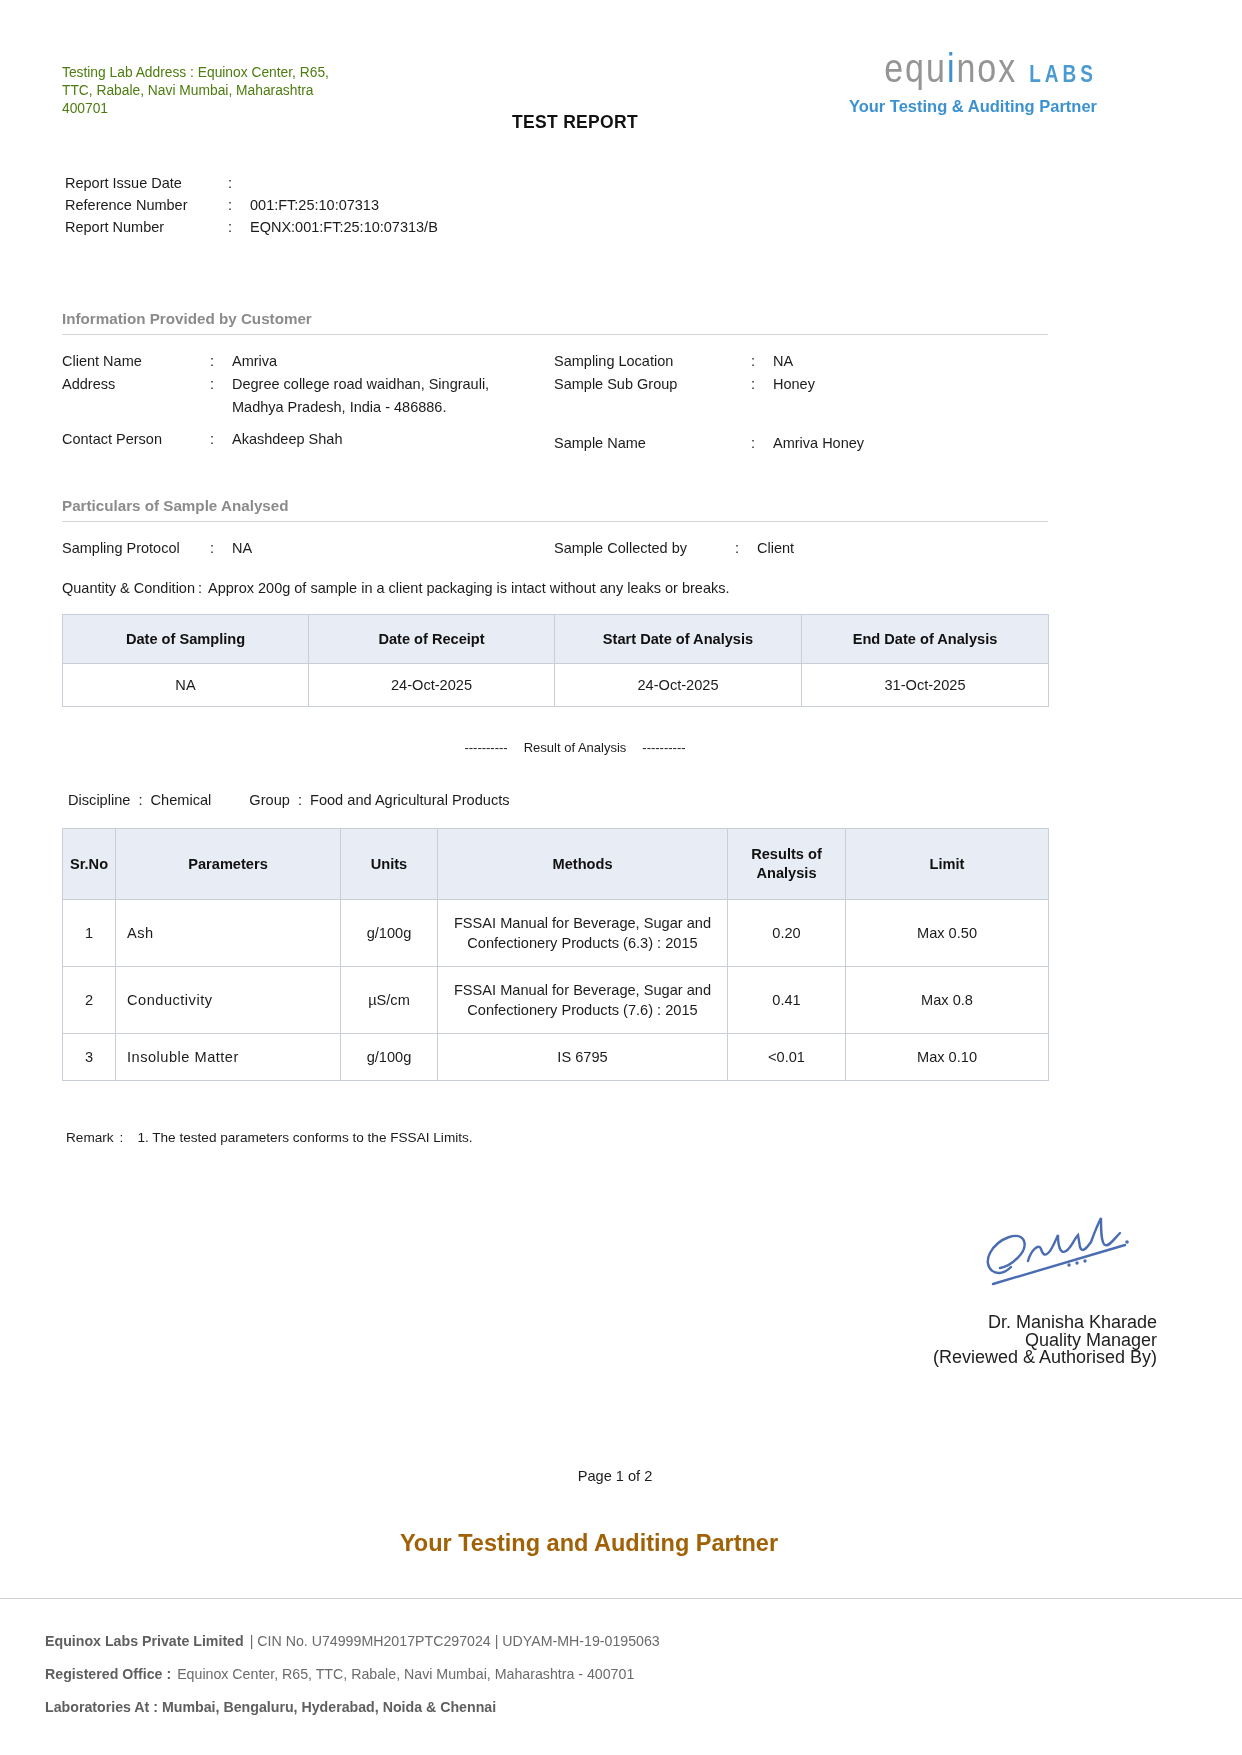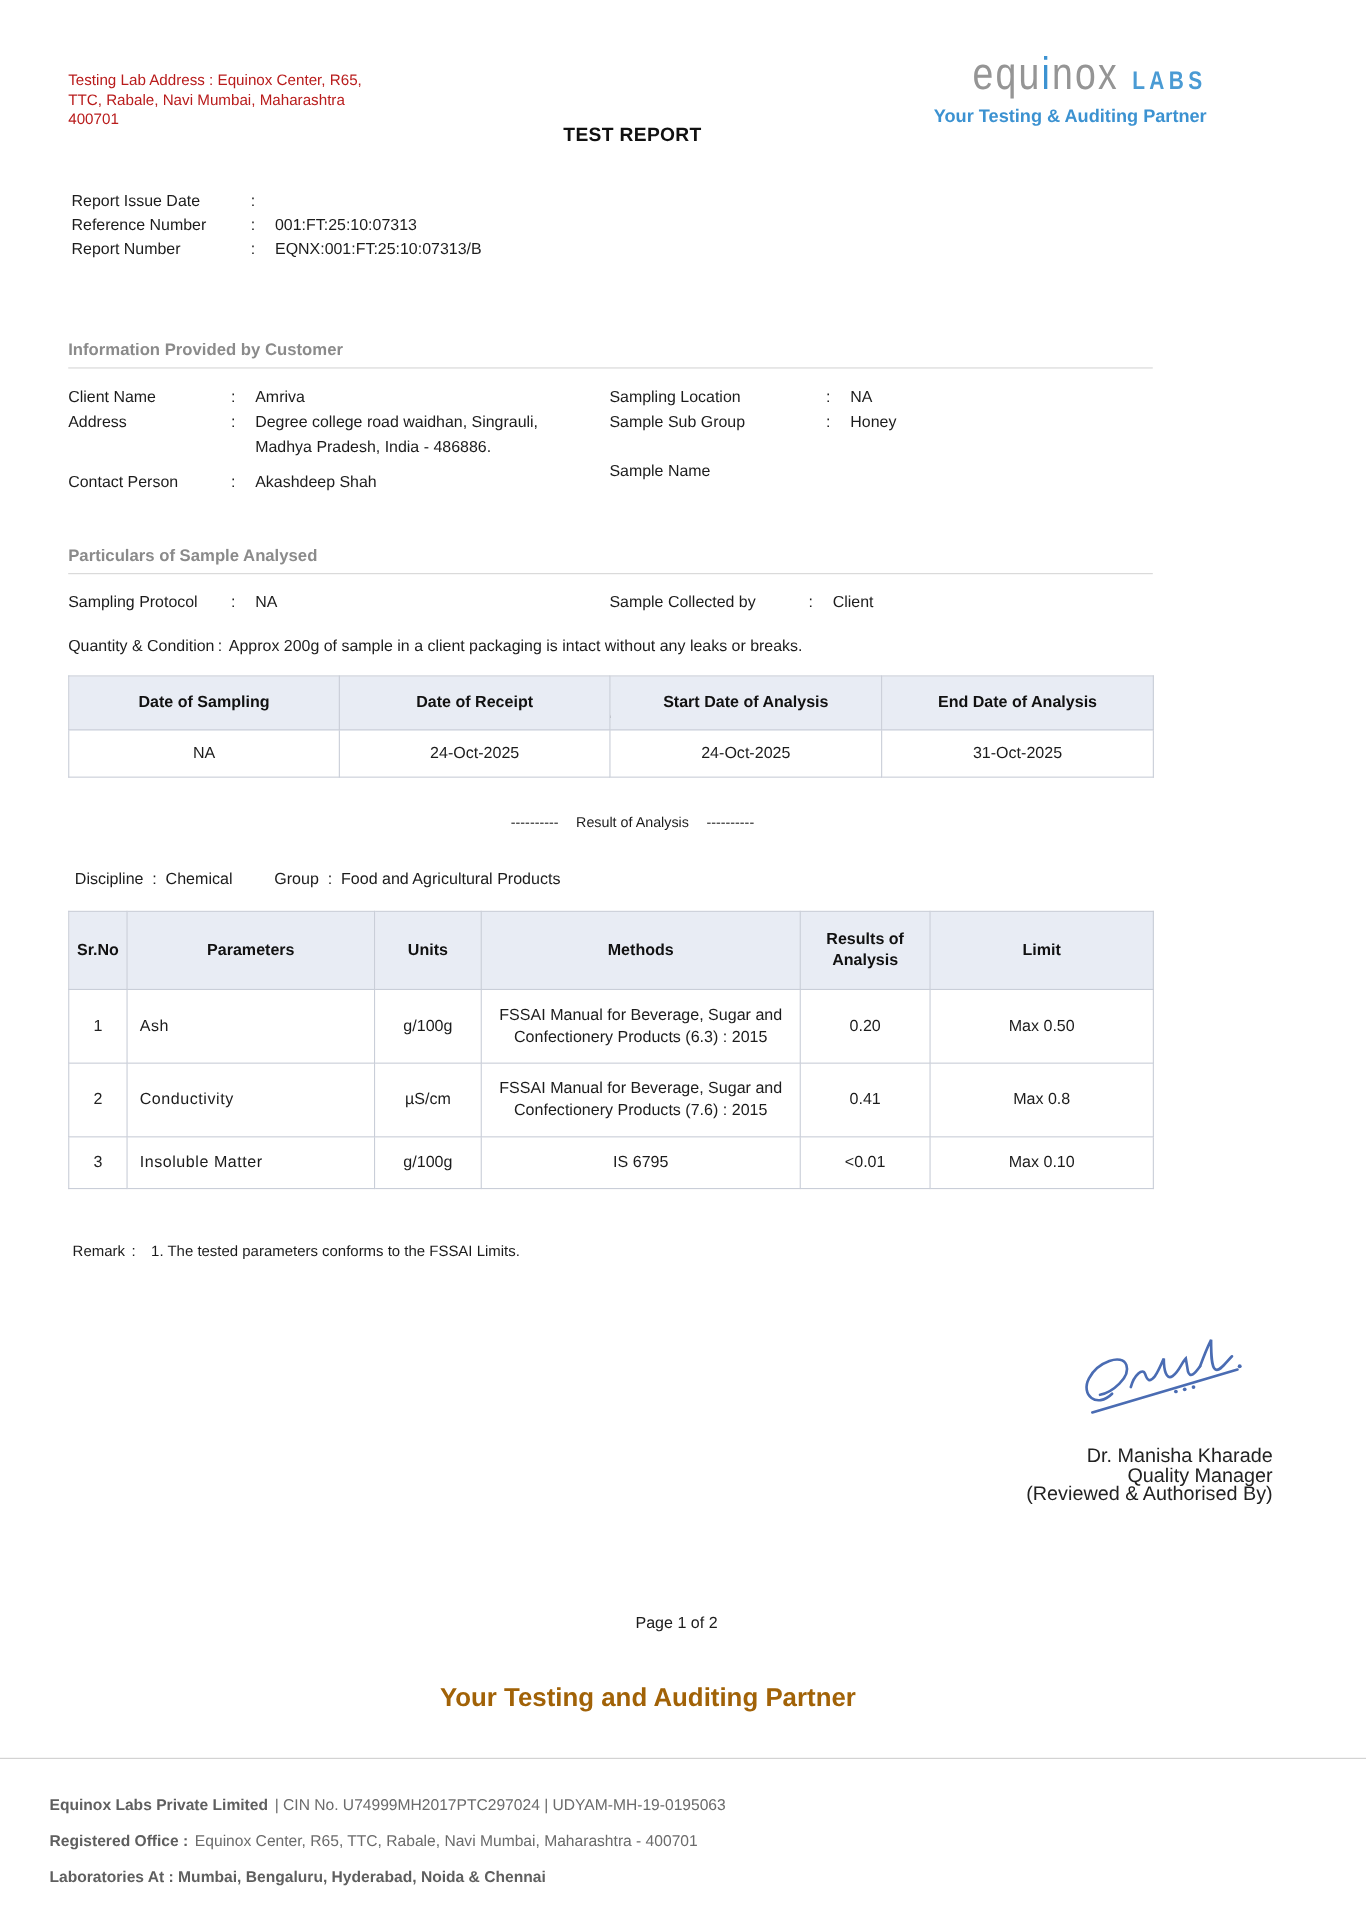--- a/index.html
+++ b/index.html
@@ -1,21 +1,21 @@
 <!DOCTYPE html>
 <html><head>
 <meta charset="utf-8">
 <style>
   * { box-sizing: border-box; margin: 0; padding: 0; }
   body { background: #ffffff; font-family: "Liberation Sans", "DejaVu Sans", sans-serif; }
   .page { position: relative; width: 1242px; height: 1755px; background: #fff; color: #1c1c1c;
           font-size: 14.5px; overflow: hidden; }
 
   
-  .lab-address { position: absolute; left: 62px; top: 64px; font-size: 13.8px; line-height: 18px; color: #b91c1c; }
+  .lab-address { position: absolute; left: 62px; top: 64px; font-size: 13.8px; line-height: 18px; color: #4d7c0f; }
   .logo-box { position: absolute; top: 44px; right: 145px; text-align: right; }
   .logo-word { display: inline-block; font-size: 34px; color: #959595; letter-spacing: 2px;
                transform: scaleY(1.22); transform-origin: center top; white-space: nowrap; }
   .lg-i { color: #3c92d1; }
   .lg-labs { color: #4a9bd4; font-size: 19px; font-weight: bold; letter-spacing: 4px; margin-left: 12px; }
   .logo-tagline { color: #3c92d1; font-size: 16.5px; font-weight: bold; margin-top: 14px; white-space: nowrap; }
   .title { position: absolute; top: 112px; left: 0; width: 1150px; text-align: center;
            font-size: 17.5px; font-weight: bold; color: #111; letter-spacing: .3px; }
 
   
@@ -30,21 +30,21 @@
   .meta .kv { line-height: 22px; }
 
   .section { position: absolute; left: 62px; width: 986px; }
   .sec-title { font-size: 15.2px; font-weight: bold; color: #8b8b8b; padding-bottom: 7px;
                border-bottom: 1px solid #d6d6d6; }
   .two-col { display: flex; margin-top: 15px; justify-content: center; }
   .col-left { width: 492px; }
   .col-right { flex: 1; }
   .col-right .lbl { flex-basis: 197px; }
   .addr-val { max-width: 312px; }
-  .gap-top-sm { margin-top: 22px; flex-direction: column; }
+  .gap-top-sm { margin-top: 36px; }
   .gap-top-xs { margin-top: 9px; }
 
   .quantity-line { display: flex; margin-top: 17px; line-height: 22px; }
   .q-c { margin: 0 6px 0 3px; }
 
   
   table { border-collapse: collapse; width: 986px; table-layout: fixed; }
   th, td { border: 1px solid #c9ced8; text-align: center; vertical-align: middle; }
   th { background: #e8ecf4; font-weight: bold; font-size: 14.6px; color: #111; padding: 16px 4px; }
   .dates-table th { height: 40px; }

